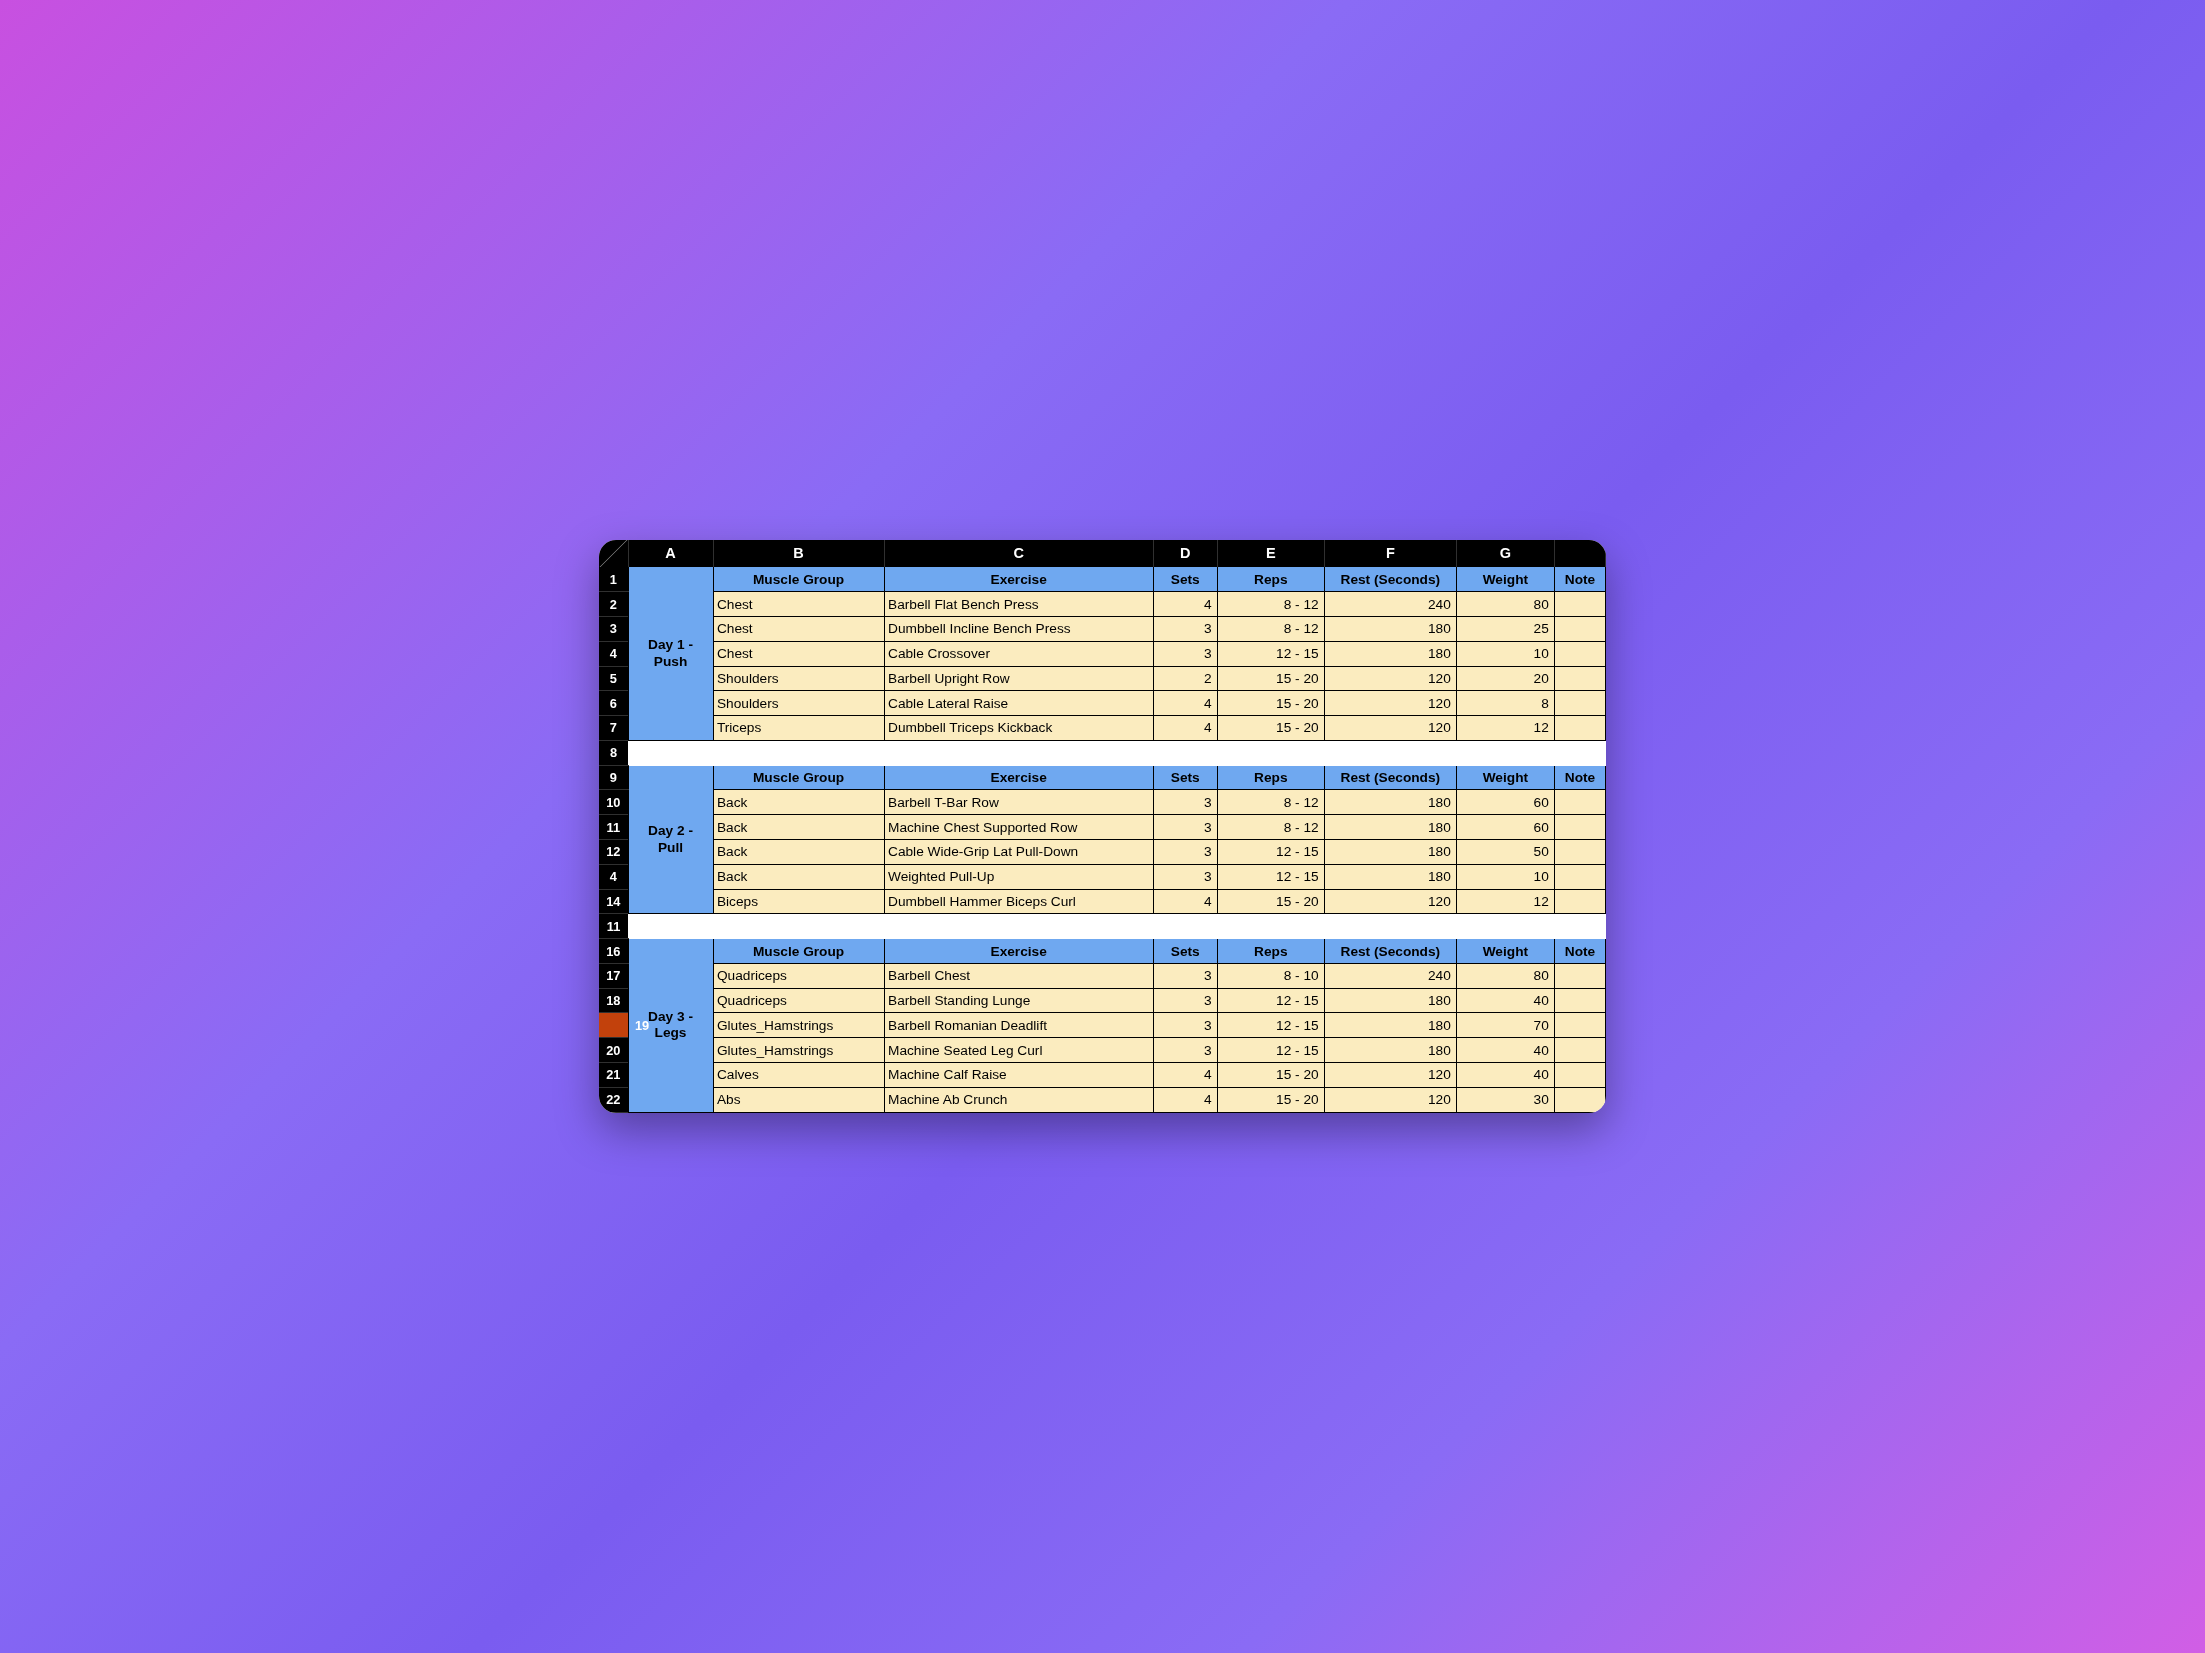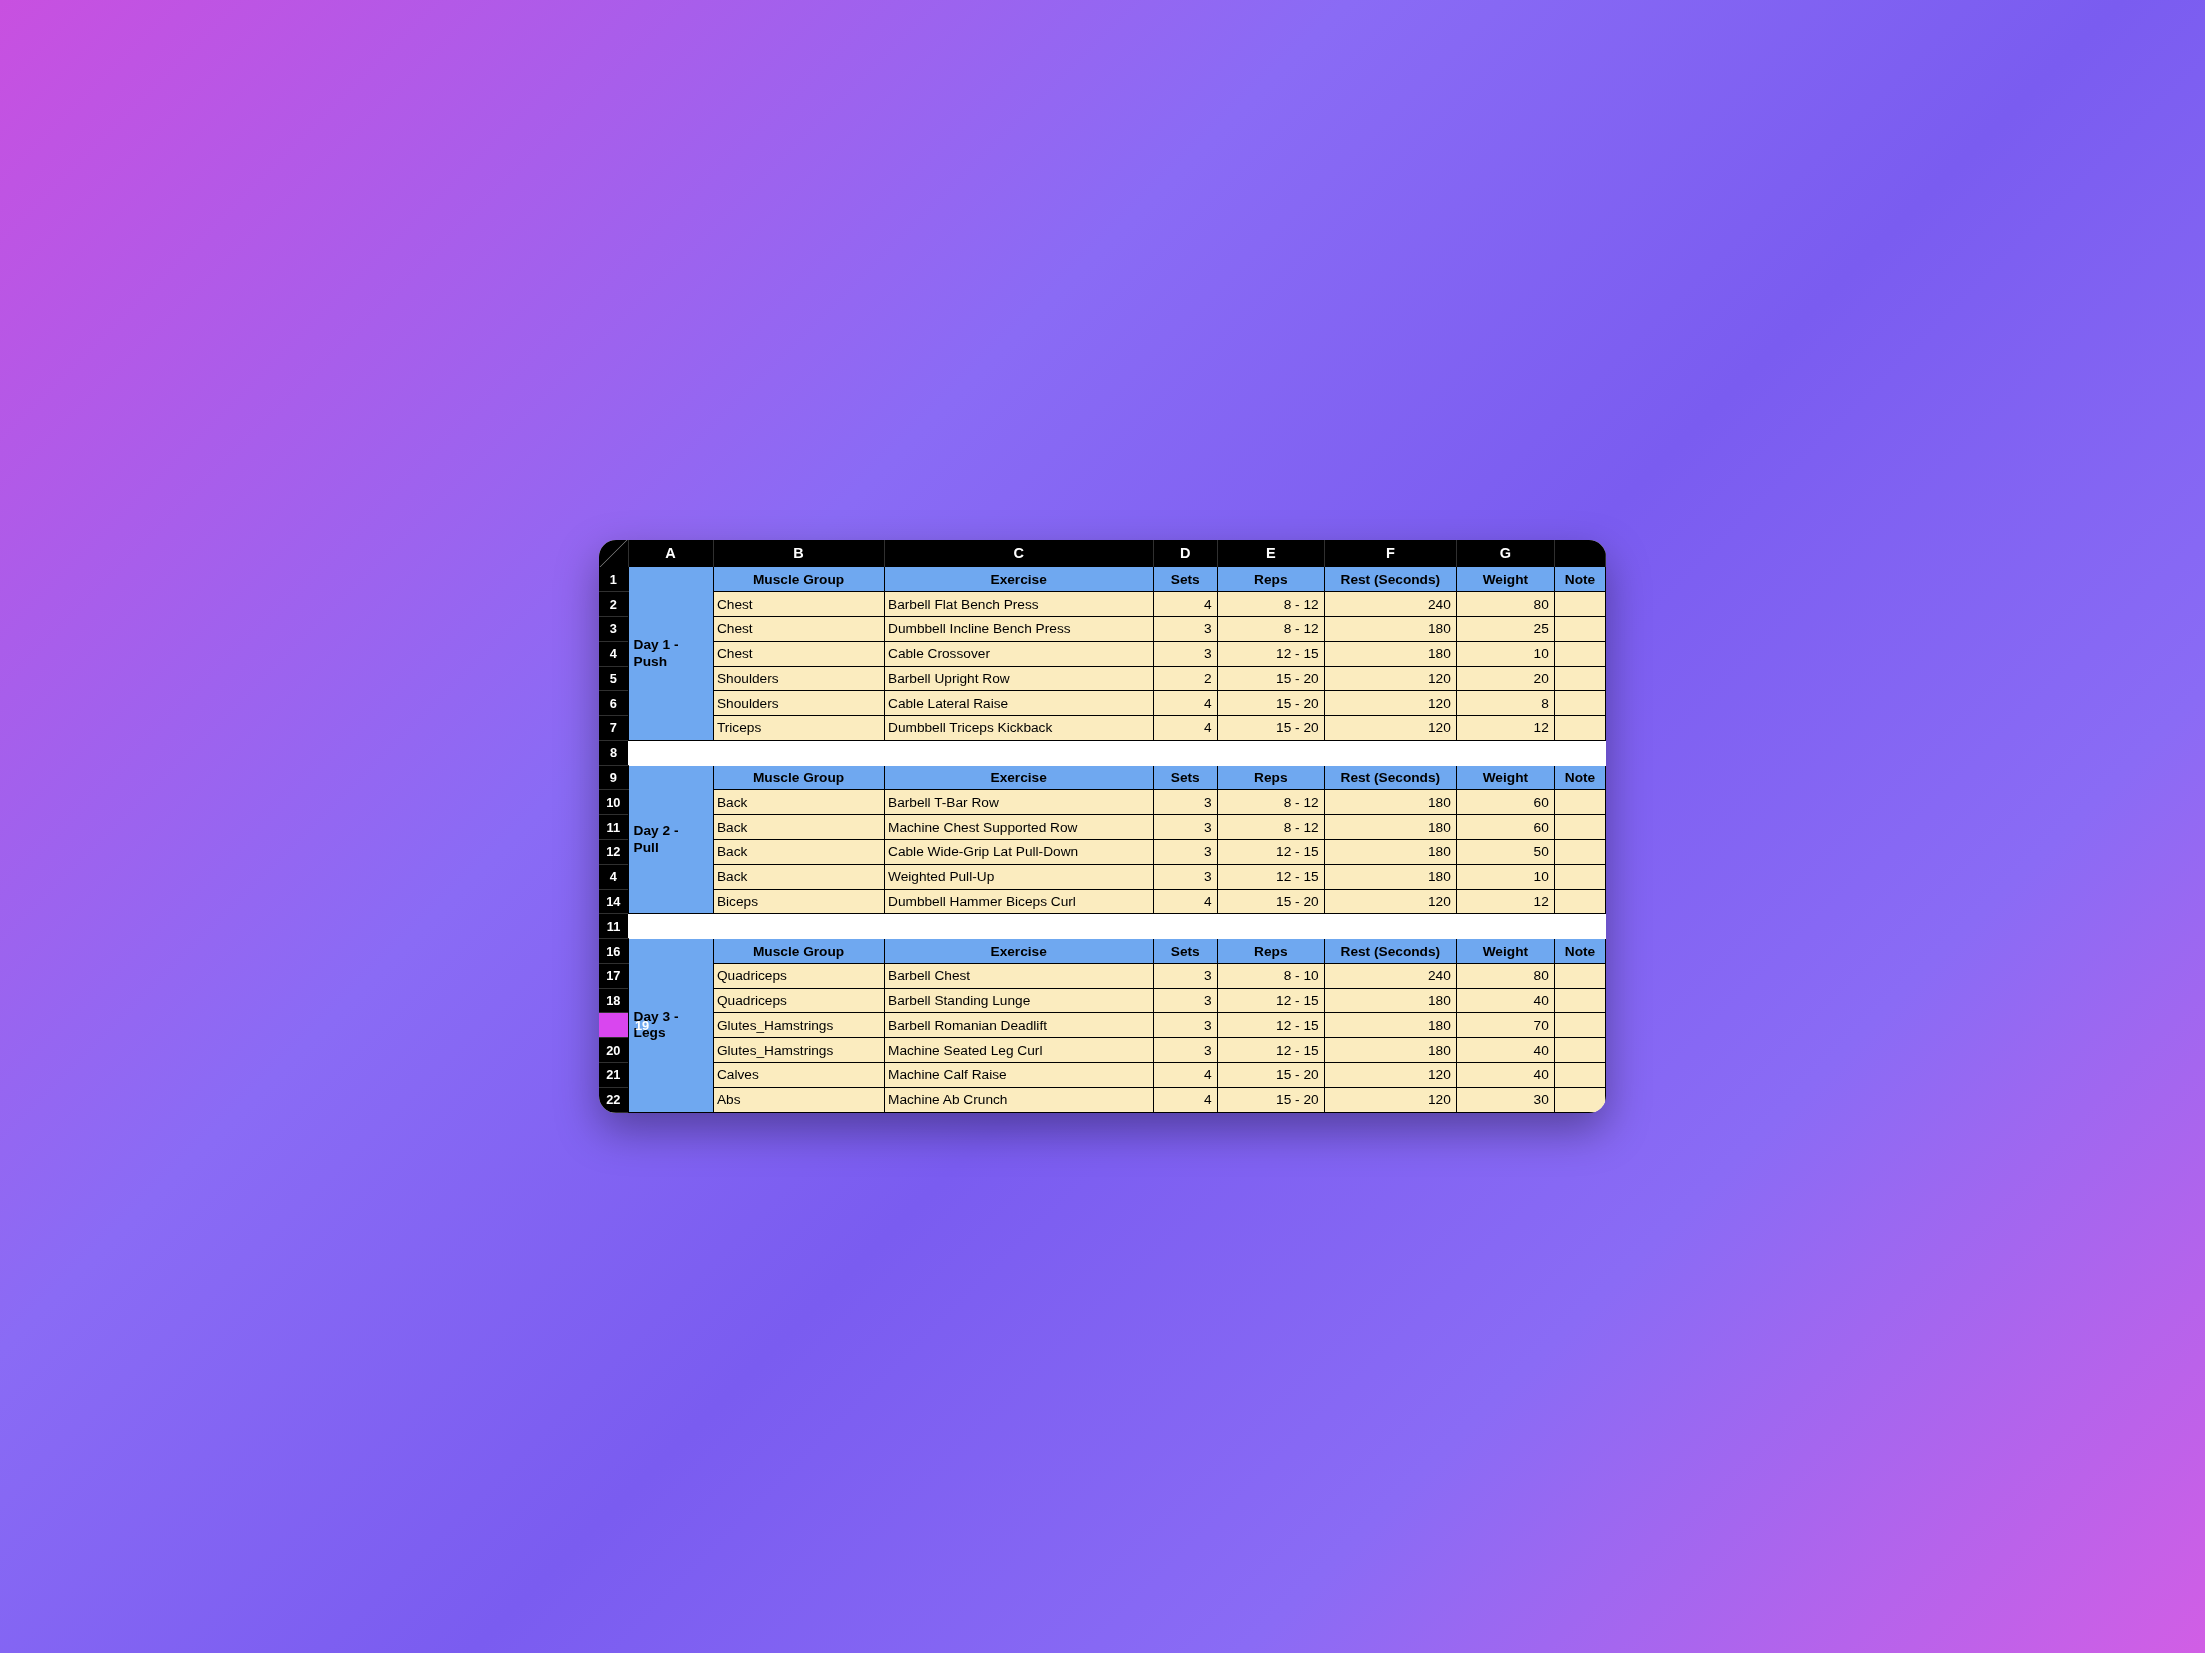--- a/index.html
+++ b/index.html
@@ -56,21 +56,21 @@
   
   td.rownum {
     background: #000;
     color: #fff;
     font-weight: 700;
     text-align: center;
     font-size: 12.8px;
     border-bottom: 0.9px solid #303030;
   }
   td.rownum.sel {
-    background: #d946ef;
+    background: #c2410c;
     padding-left: 36px;
   }
   
   td.cell {
     height: 22px;
     padding: 0.9px 3.4px 0.9px 3.4px;
     border: 0.9px solid #000;
     background: #fbecbf;
     vertical-align: middle;
     white-space: nowrap;
@@ -82,20 +82,21 @@
   
   tr.sechdr td.cell {
     background: #6fa8f0;
     font-weight: 700;
     text-align: center;
   }
   
   td.daylabel {
     background: #6fa8f0;
     font-weight: 700;
+    text-align: center;
     border: 0.9px solid #000;
     font-size: 13.7px;
     line-height: 1.2;
     padding: 0 5.1px;
   }
   
   tr.blocktop td.cell, tr.blocktop td.daylabel { border-top: 1.7px solid #000; }
   
 </style>
 </head>

